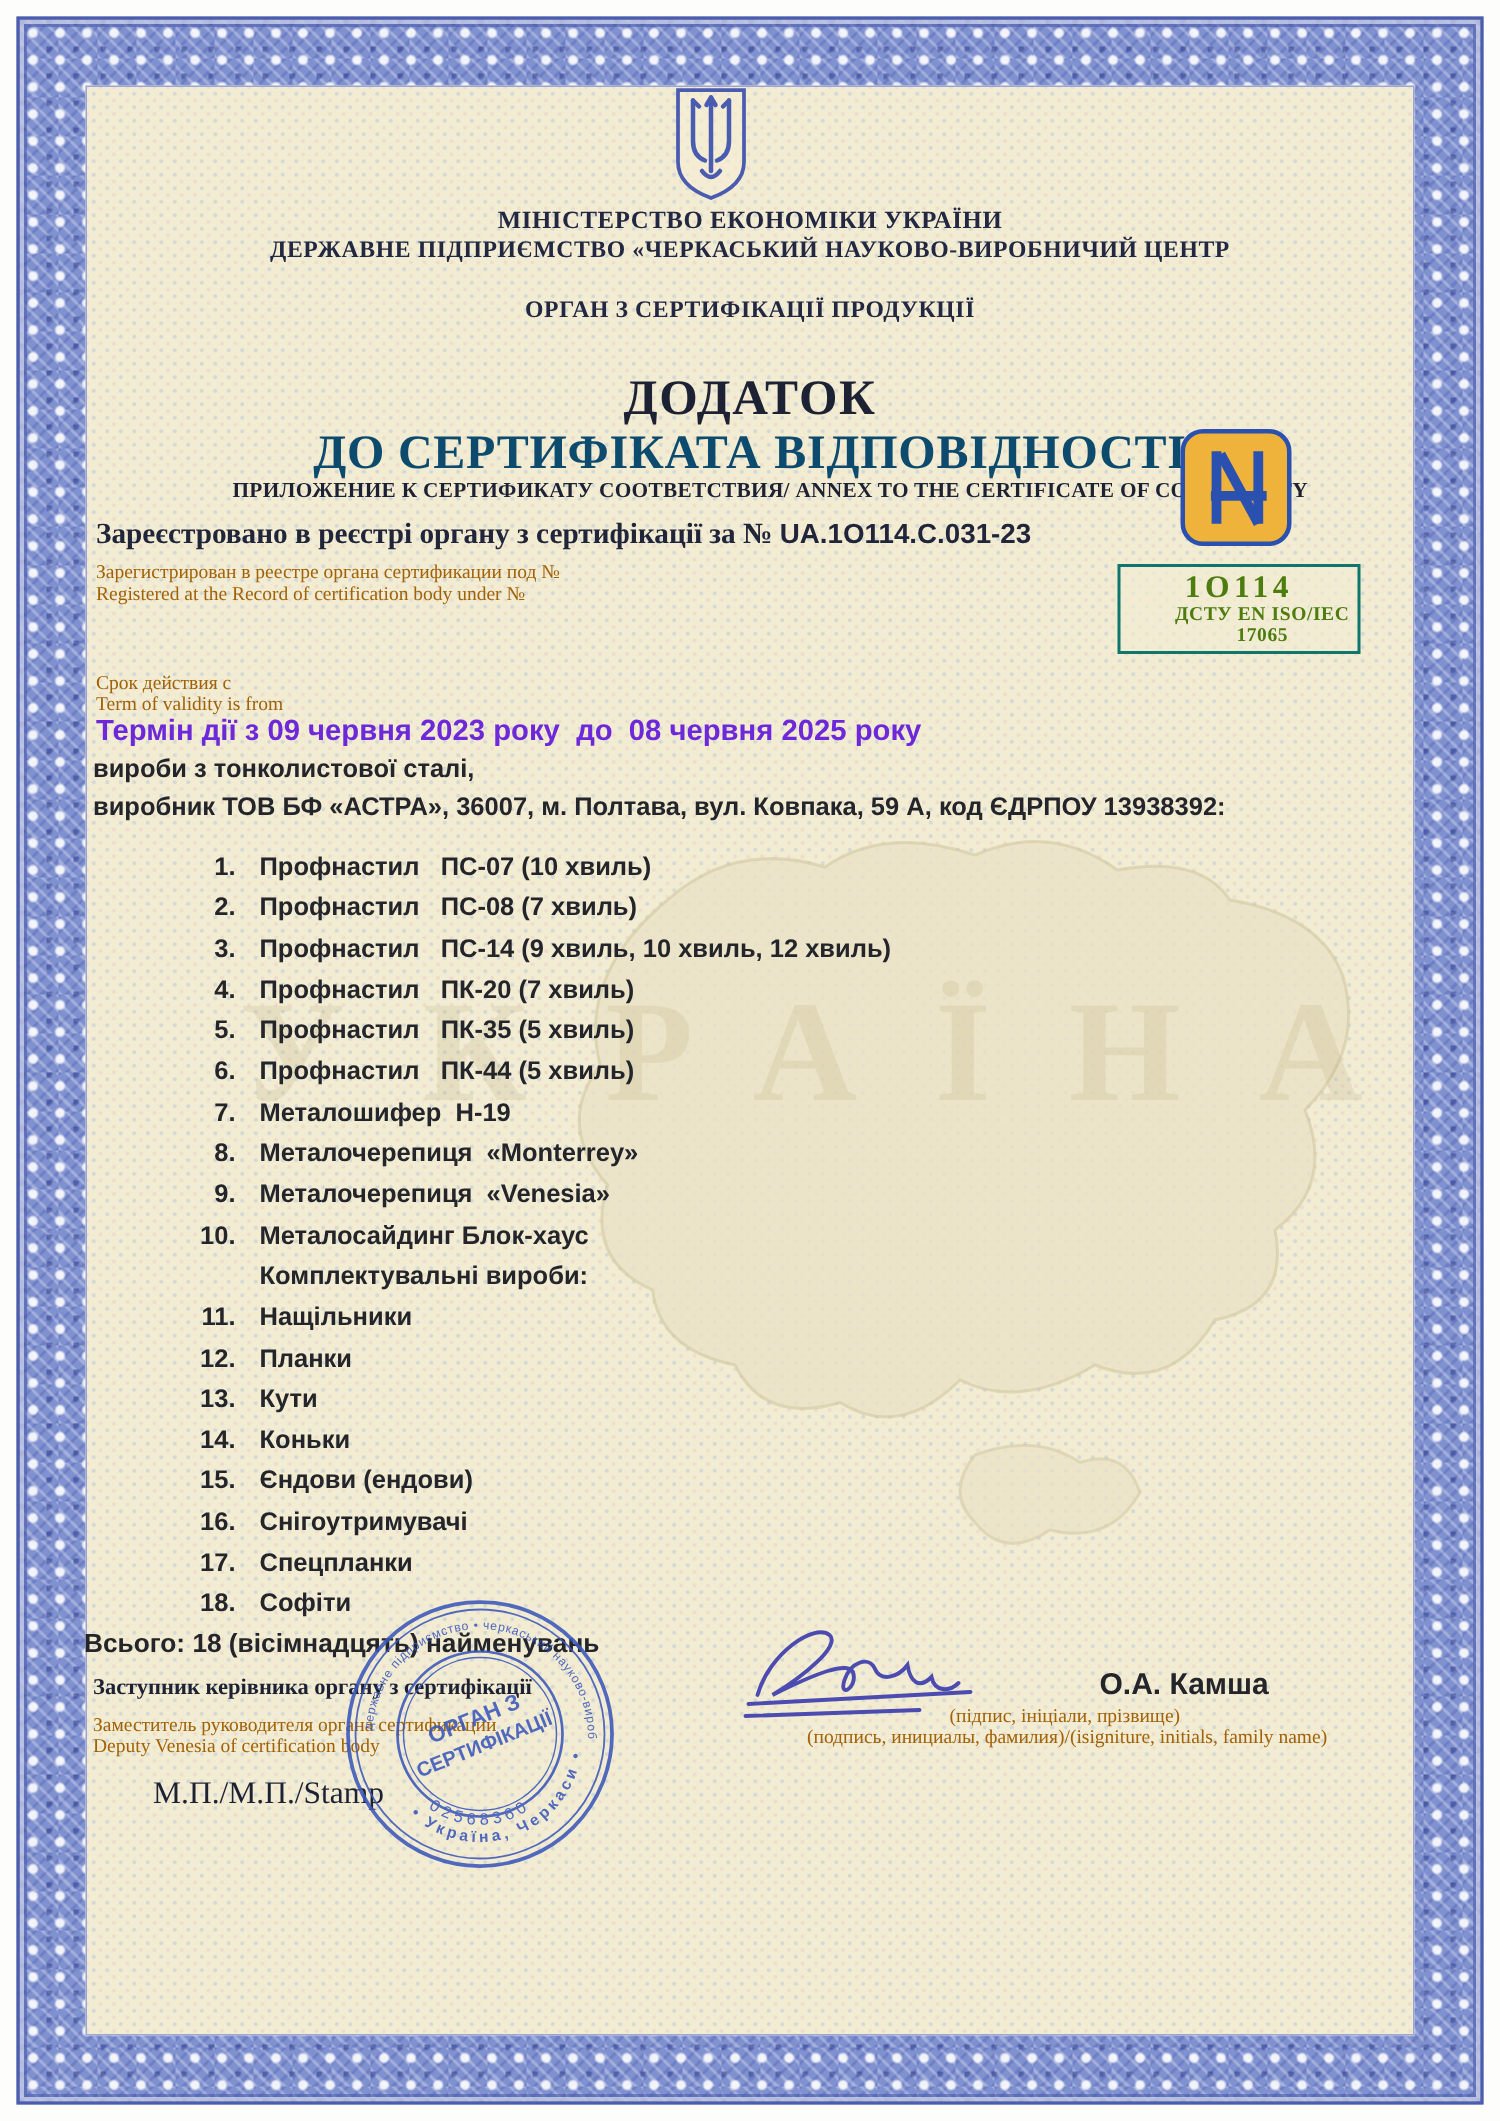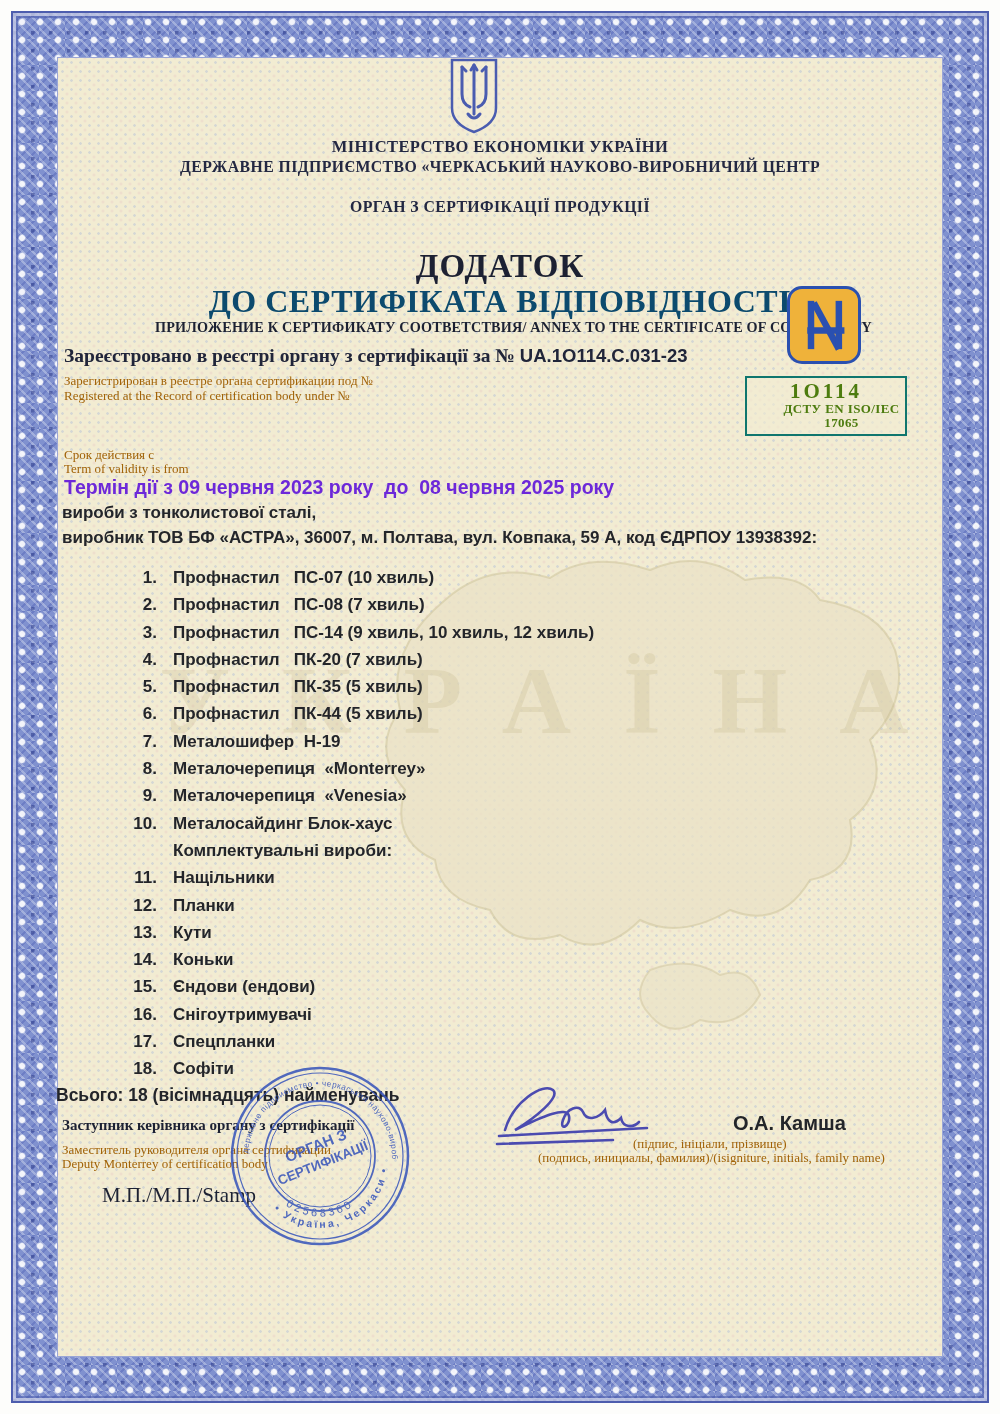--- a/index.html
+++ b/index.html
@@ -201,21 +201,21 @@
     <div class="prow">
         <span class="pnum">18.</span>
         <span class="plabel">Софіти</span>
       </div>
   </div>
 
   <div class="abs sans b" style="left:56px; top:1085px; font-size:17.5px; color:#23252a;">Всього: 18 (вісімнадцять) найменувань</div>
 
   <div class="abs serif b" style="left:62px; top:1117px; font-size:15px; color:#1c2133;">Заступник керівника органу з сертифікації</div>
   <div class="abs serif small-cap" style="left:62px; top:1142px;">Заместитель руководителя органа сертификации</div>
-  <div class="abs serif small-cap" style="left:62px; top:1156px;">Deputy Monterrey of certification body</div>
+  <div class="abs serif small-cap" style="left:62px; top:1156px;">Deputy Venesia of certification body</div>
   <div class="abs serif" style="left:102px; top:1183px; font-size:21px; color:#1c2133;">М.П./М.П./Stamp</div>
 
   <svg class="abs stamp-svg" style="left:224px; top:1060px;" width="192" height="192" viewBox="0 0 192 192">
     <defs>
       <path id="st-top" d="M 24,98 A 72,72 0 0 1 168,98"></path>
       <path id="st-bottom" d="M 28,100 A 68,68 0 0 0 164,100"></path>
       <path id="st-code" d="M 50,134 A 58,58 0 0 0 148,124"></path>
     </defs>
     <g stroke="#3a57bb" fill="none">
       <circle cx="96" cy="96" r="88" stroke-width="2.5"></circle>

